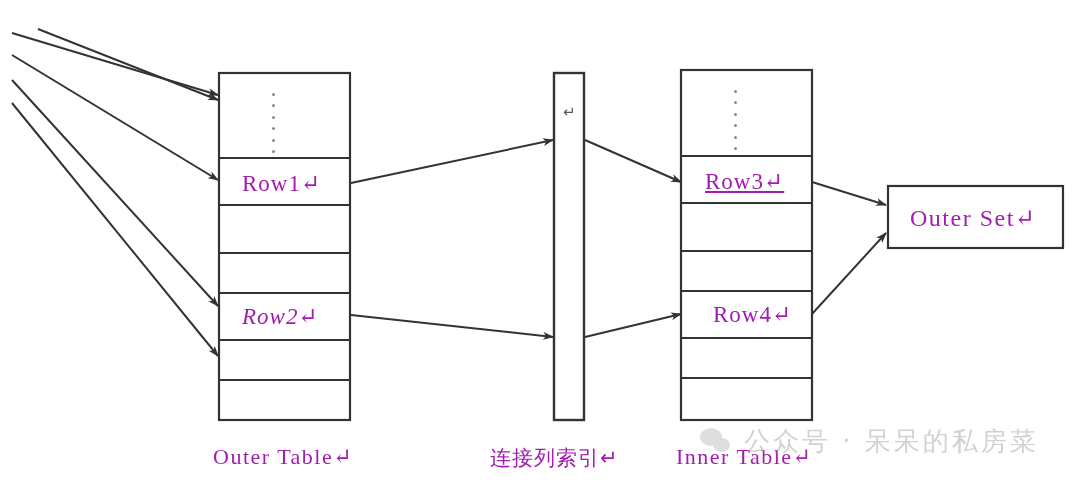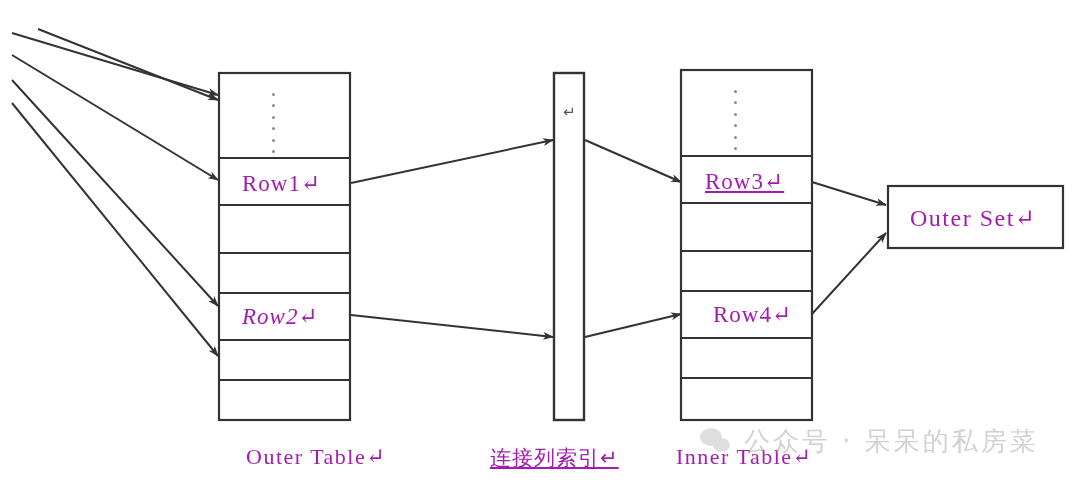--- a/index.html
+++ b/index.html
@@ -180,22 +180,22 @@
       <i></i>
       <i></i>
       <i></i>
   </div>
 
   <div class="lbl cell-label" style="left:705px; top:168px;text-decoration:underline;">Row3↵</div>
   <div class="lbl cell-label" style="left:705px; top:301px;margin-left:8px;">Row4↵</div>
 
   <div class="lbl resultset-text" style="left:910px; top:204px;">Outer Set↵</div>
 
-  <div class="lbl caption" style="left:213px; top:444px;margin-left:33px;">Outer Table↵</div>
-  <div class="lbl caption-cn" style="left:490px; top:444px;text-decoration:underline;">连接列索引↵</div>
+  <div class="lbl caption" style="left:213px; top:444px;">Outer Table↵</div>
+  <div class="lbl caption-cn" style="left:490px; top:444px;">连接列索引↵</div>
   <div class="lbl caption" style="left:676px; top:444px;">Inner Table↵</div>
 
   <div class="watermark" style="left:700px; top:424px;">
     <div class="wechat-logo">
       <span class="b1"></span>
         <span class="b2"></span>
     </div>
     <span class="watermark-text">公众号 · 呆呆的私房菜</span>
   </div>
 

